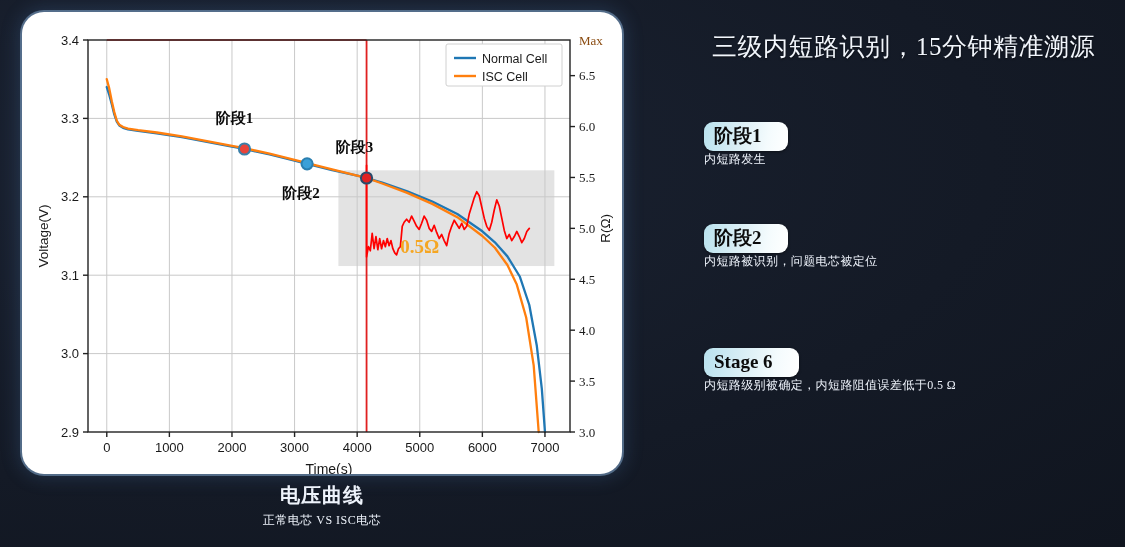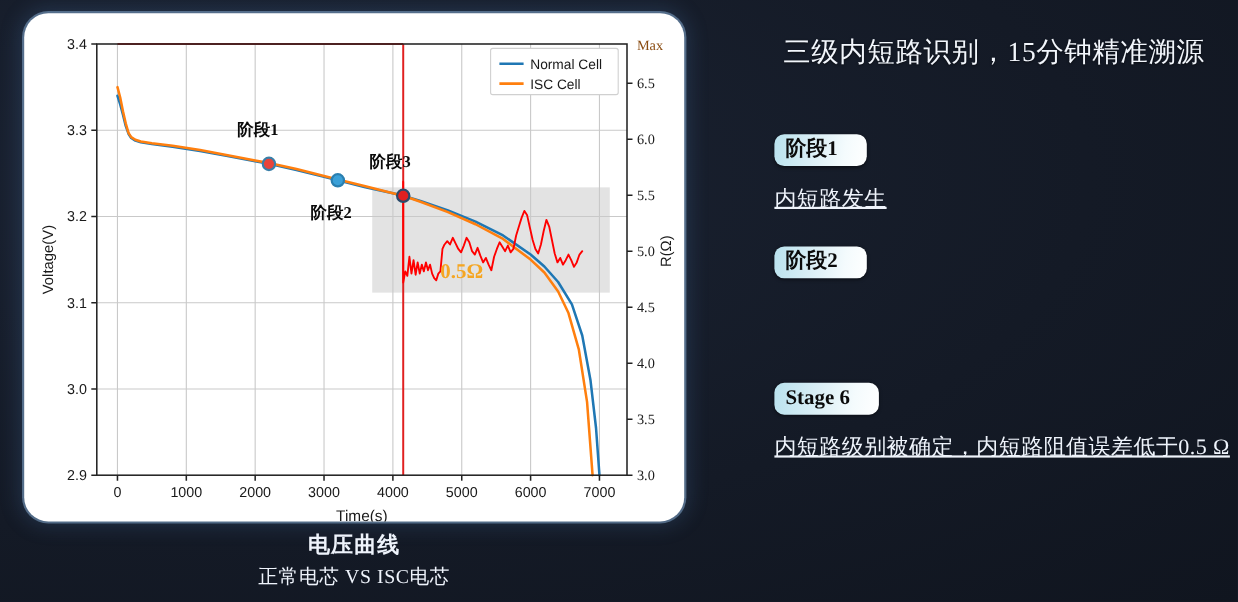--- a/index.html
+++ b/index.html
@@ -20,21 +20,21 @@
     position:absolute;left:22px;top:12px;width:600px;height:462px;
     background:#ffffff;border-radius:22px;
     box-shadow:0 0 0 2px rgba(150,190,230,.45), 0 0 18px 4px rgba(80,130,190,.22);
   }
   .chart-inner{position:absolute;inset:0;}
 
   svg.plot{position:absolute;left:0;top:0;width:600px;height:462px;display:block;}
 
   .cap-wrap{position:absolute;left:22px;top:482px;width:600px;text-align:center;color:#eef3fb;}
   .cap1{font-family:"Liberation Serif",serif;font-weight:bold;font-size:20px;letter-spacing:1px;}
-  .cap2{font-family:"Liberation Serif",serif;font-size:18px;margin-top:3px;letter-spacing:.5px;text-align:center;}
+  .cap2{font-family:"Liberation Serif",serif;font-size:12px;margin-top:3px;letter-spacing:.5px;text-align:center;}
 
   
   .right{position:absolute;left:700px;top:4px;width:425px;height:547px;}
   .title{
     position:absolute;left:12px;top:26px;
     font-family:"Liberation Serif",serif;
     font-size:25px;color:#f2f6fc;letter-spacing:.5px;white-space:nowrap;
     text-shadow:0 1px 2px rgba(0,0,0,.6);
   }
   .stage-block{position:absolute;left:4px;width:420px;}
@@ -42,23 +42,23 @@
     display:inline-block;
     padding:3px 26px 4px 10px;
     border-radius:9px;
     background:linear-gradient(100deg,#b9e2ee 0%,#d9eef5 40%,#f4fbfd 75%,#ffffff 100%);
     font-family:"Liberation Serif",serif;
     font-weight:bold;font-size:19px;color:#0b0b0b;
     box-shadow:0 1px 3px rgba(0,0,0,.45);
     line-height:1.15;
   }
   .desc{
-    margin-top:16px;
+    margin-top:0;
     font-family:"Liberation Serif",serif;
-    font-size:20px;color:#eef3fb;letter-spacing:.4px;text-decoration:underline;
+    font-size:12px;color:#eef3fb;letter-spacing:.4px;
   }
 </style>
 </head>
 <body>
 
 <div id="root">
 
   <div class="chart-card">
     <div class="chart-inner">
       <svg class="plot" id="plot-svg" viewBox="0 0 600 462">
@@ -154,20 +154,21 @@
   <div class="right">
     <div class="title">三级内短路识别，15分钟精准溯源</div>
 
     <div class="stage-block" style="top:118px">
       <span class="badge">阶段1</span>
       <div class="desc">内短路发生</div>
     </div>
 
     <div class="stage-block" style="top:220px">
       <span class="badge">阶段2</span>
+      <div class="desc">内短路被识别，问题电芯被定位</div>
     </div>
 
     <div class="stage-block" style="top:344px">
       <span class="badge">Stage 6</span>
       <div class="desc">内短路级别被确定，内短路阻值误差低于0.5 Ω</div>
     </div>
   </div>
 
 </div>
 

